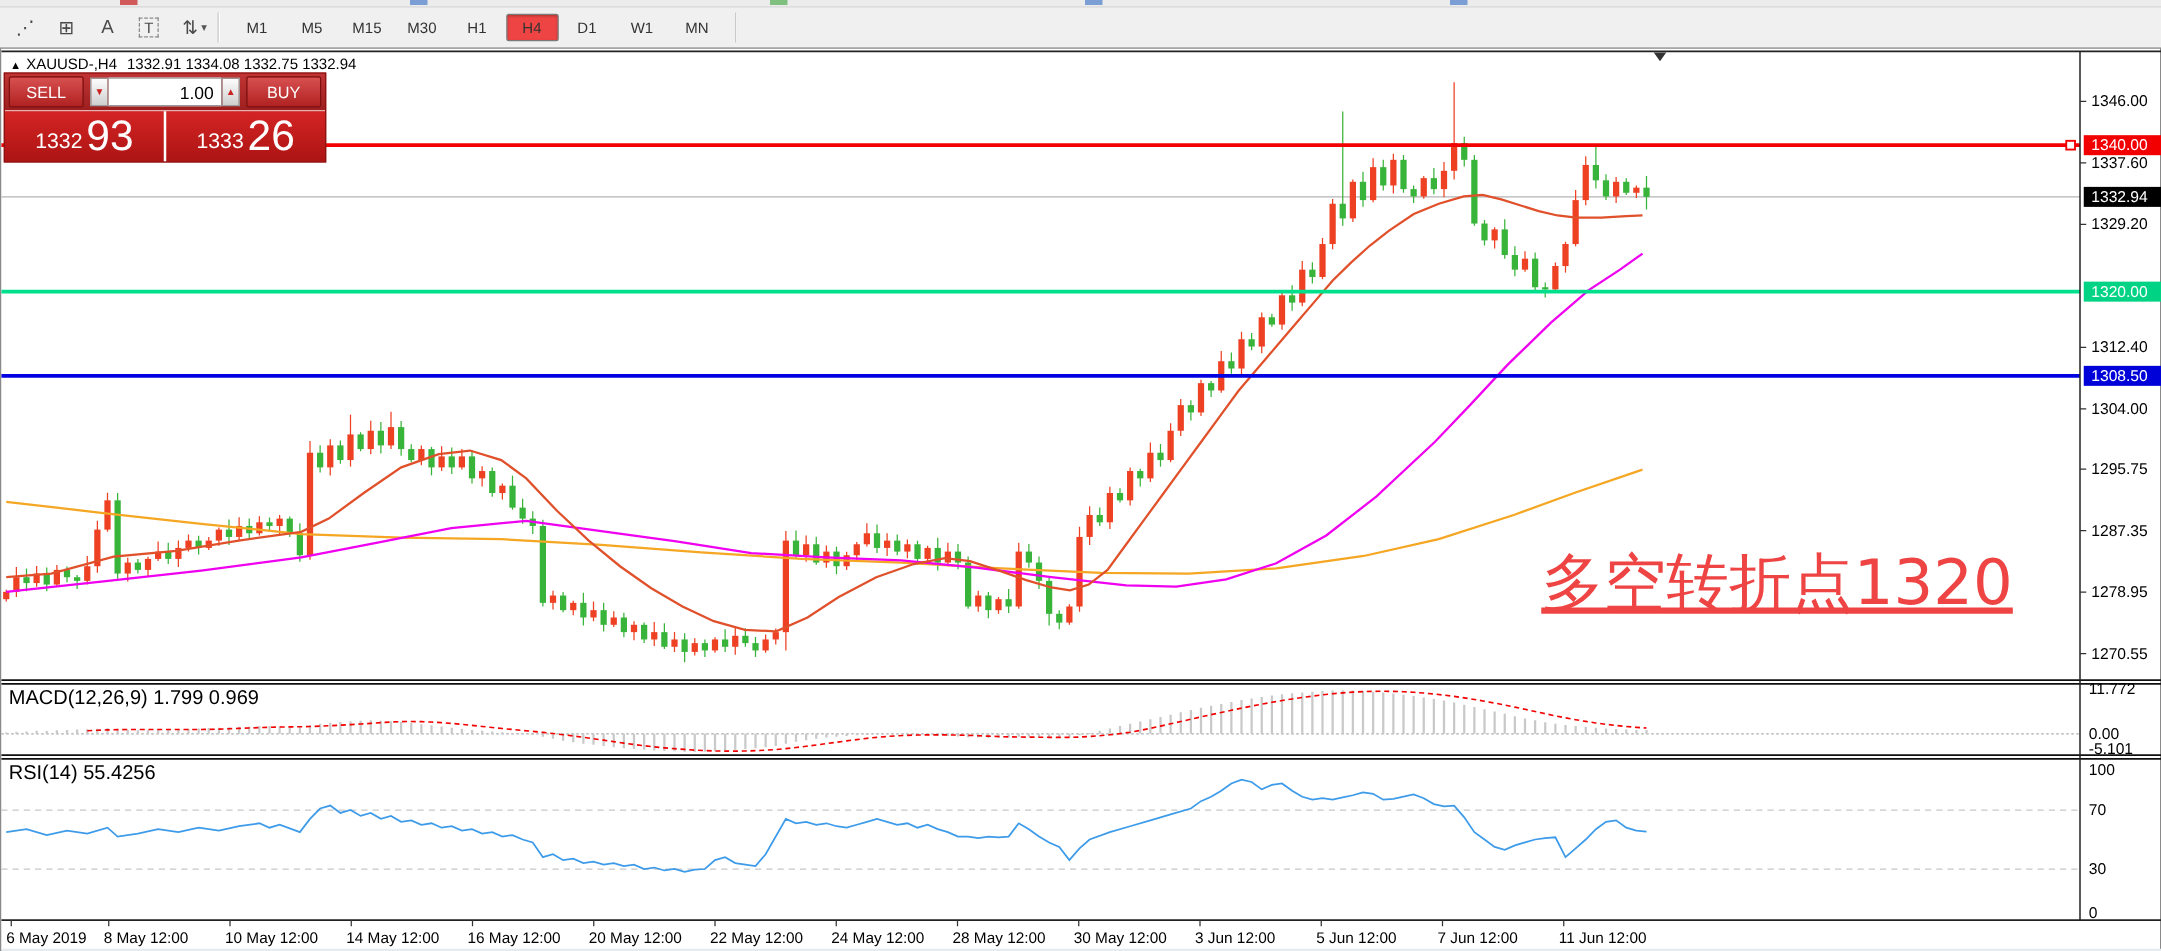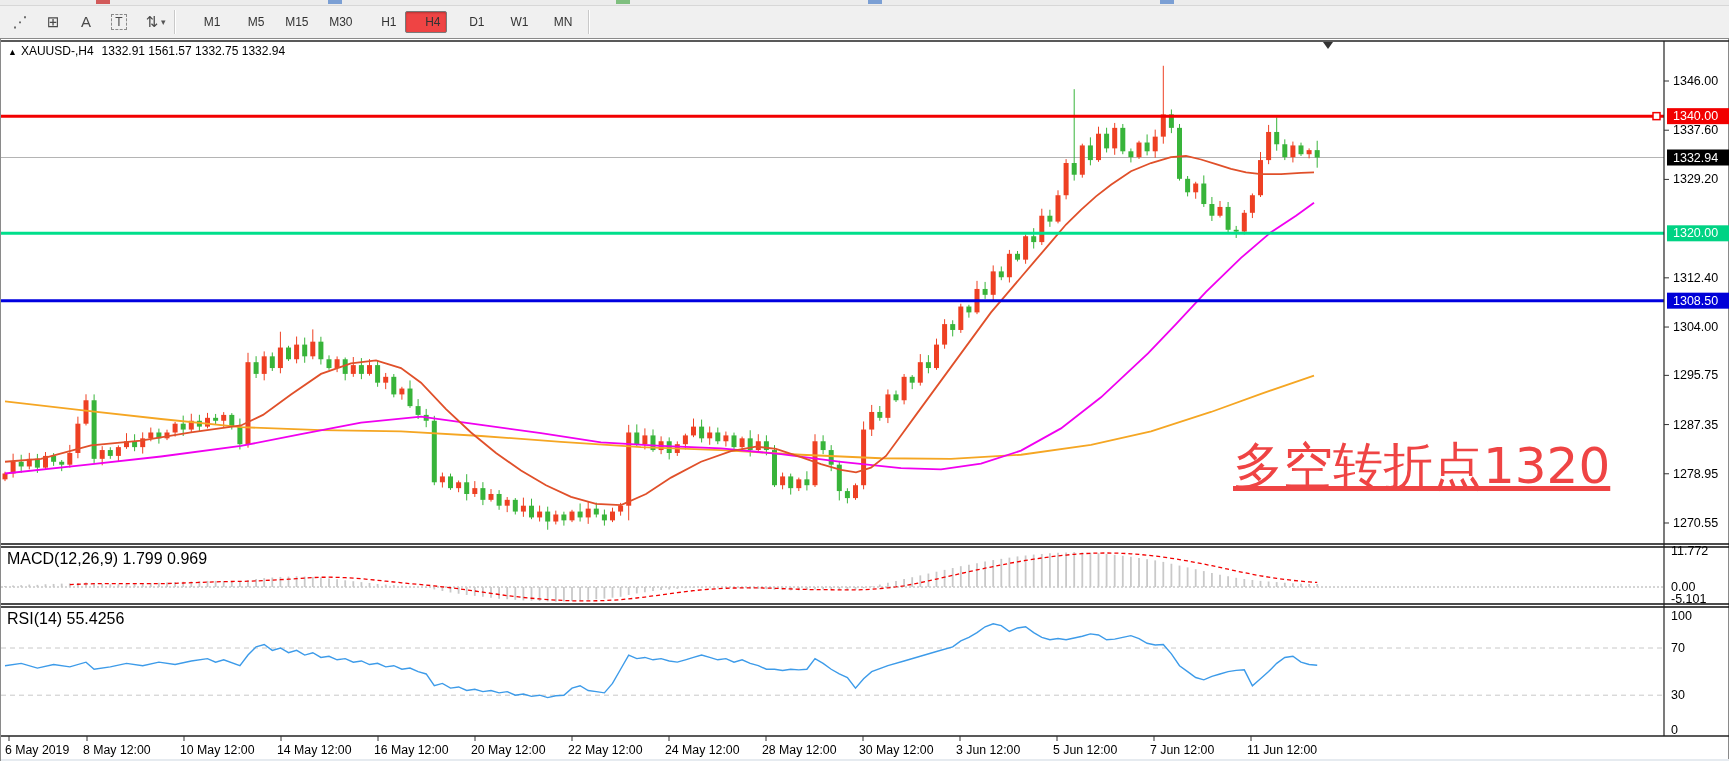--- a/index.html
+++ b/index.html
@@ -7,21 +7,21 @@
   
   .topbar{position:absolute;left:0;top:0;width:1729px;height:38px;background:#f0f0f0;border-bottom:1px solid #8f8f8f;}
   .topsliver{position:absolute;left:0;top:0;width:1729px;height:5px;background:#ececec;border-bottom:1px solid #d7d7d7;}
   .sliver-bit{position:absolute;top:0;height:4px;width:14px;}
   .toolrow{position:absolute;left:0;top:6px;height:31px;width:1729px;display:flex;align-items:center;}
   .tool-icon{width:26px;height:24px;margin-left:7px;display:flex;align-items:center;justify-content:center;
     color:#4a4a4a;font-size:15px;cursor:default;}
   .tool-icon.boxed span{border:1px dashed #8a8a8a;padding:0 3px;font-size:12px;}
   .caret{font-size:9px;color:#555;margin-left:-4px;}
   .vsep{width:1px;height:24px;background:#c9c9c9;margin:0 8px;border-right:1px solid #fff;}
-  .tfbtn{min-width:30px;padding:3px 5px;margin:0 1px;text-align:right;font-size:12px;color:#333;
+  .tfbtn{min-width:30px;padding:3px 5px;margin:0 1px;text-align:center;font-size:12px;color:#333;
     border:1px solid transparent;border-radius:2px;}
   .tfbtn.active{background:#ef4444;border:1px solid #7a7a7a;box-shadow:inset 0 1px 2px rgba(0,0,0,.25);}
   
   .chartwin{position:absolute;left:0;top:38px;width:1729px;height:723px;background:#fff;border:1px solid #8a8a8a;box-sizing:border-box;}
   #chart-svg{position:absolute;left:0;top:0;}
   .chart-title{position:absolute;left:7px;top:5px;font-size:12px;color:#000;white-space:nowrap;}
   .chart-title .tri{font-size:9px;margin-right:4px;}
   .chart-title .ohlc{margin-left:8px;}
   
   .trade{position:absolute;left:2px;top:19px;width:258px;background:#a81d1d;border:1px solid #8c1212;box-sizing:border-box;}
@@ -679,21 +679,43 @@
         <text x="1052" y="715" fill="#000">5 Jun 12:00</text>
         <line x1="1153" y1="697" x2="1153" y2="702" stroke="#333" stroke-width="1"></line>
         <text x="1149" y="715" fill="#000">7 Jun 12:00</text>
         <line x1="1250" y1="697" x2="1250" y2="702" stroke="#333" stroke-width="1"></line>
         <text x="1246" y="715" fill="#000">11 Jun 12:00</text>
       </g>
       <rect x="0" y="720" width="1729" height="6" fill="#e6ebf0"></rect>
     </svg>
 
   <div class="chart-title">
-    <span class="tri">▲</span><span>XAUUSD-,H4</span><span class="ohlc">1332.91 1561.57 1332.75 1332.94</span>
+    <span class="tri">▲</span><span>XAUUSD-,H4</span><span class="ohlc">1332.91 1334.08 1332.75 1332.94</span>
   </div>
 
+  <div class="trade">
+    <div class="trade-row1">
+      <div class="tbtn">SELL</div>
+      <div class="stepper">
+        <div class="stepbtn">▼</div>
+        <div class="vol">1.00</div>
+        <div class="stepbtn">▲</div>
+      </div>
+      <div class="tbtn">BUY</div>
+    </div>
+    <div class="trade-row2">
+      <div class="half">
+        <span class="sm">1332</span>
+        <span class="lg">93</span>
+      </div>
+      <div class="divider"></div>
+      <div class="half">
+        <span class="sm">1333</span>
+        <span class="lg">26</span>
+      </div>
+    </div>
+  </div>
 
   <div class="ind-label" style="left:6px;top:511px">MACD(12,26,9) 1.799 0.969</div>
   <div class="ind-label" style="left:6px;top:571px">RSI(14) 55.4256</div>
 
   <div class="annotation" style="left:1232px;top:394px">多空转折点1320</div>
 </div>
 
 </body></html>

